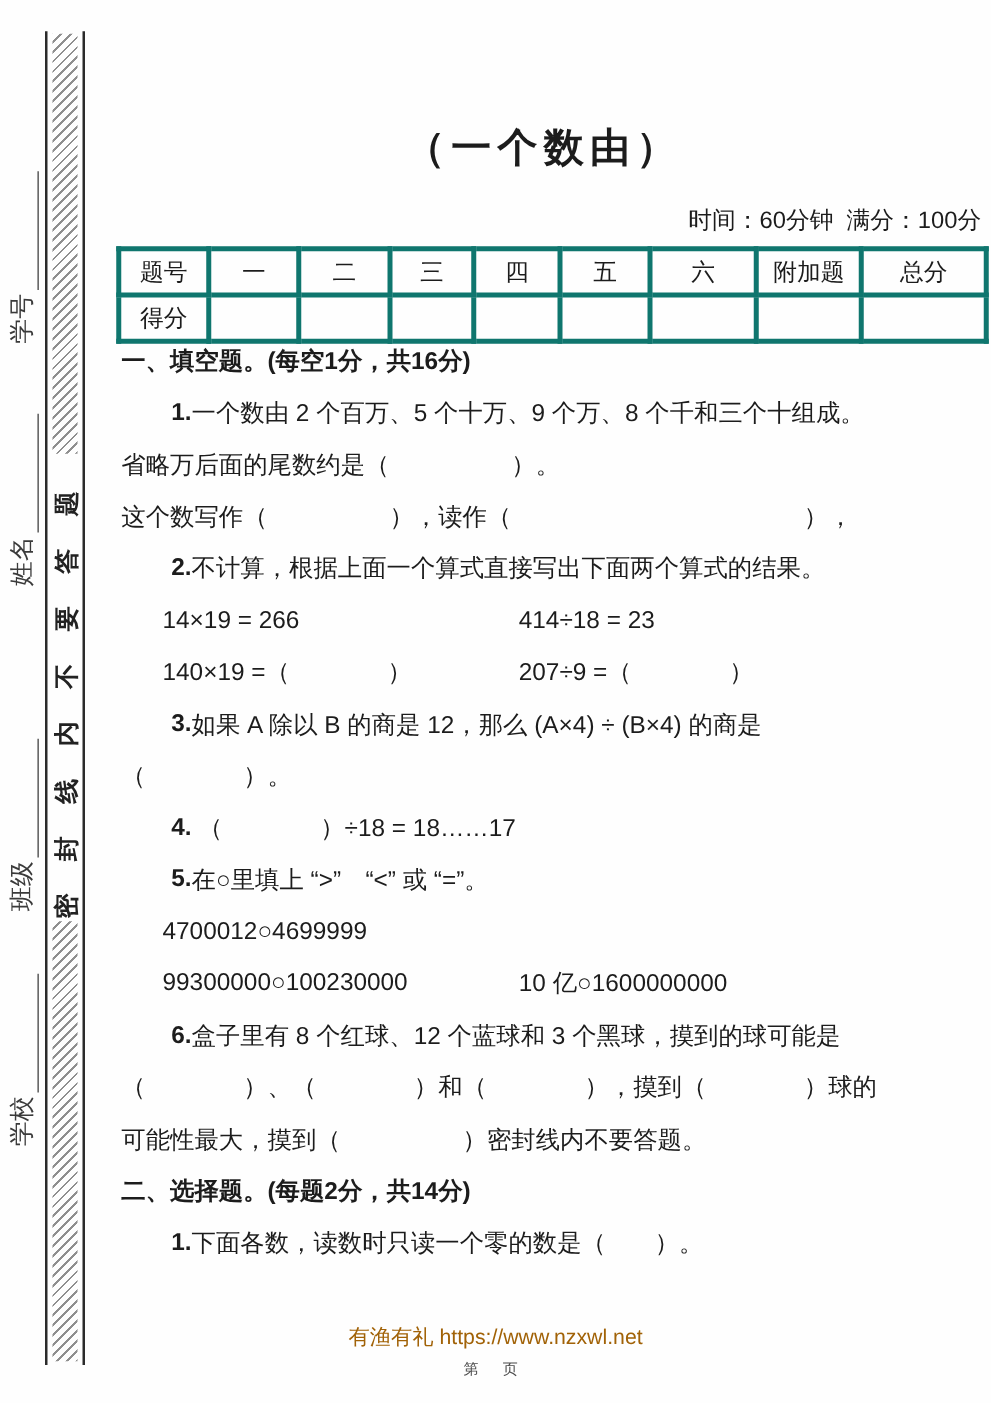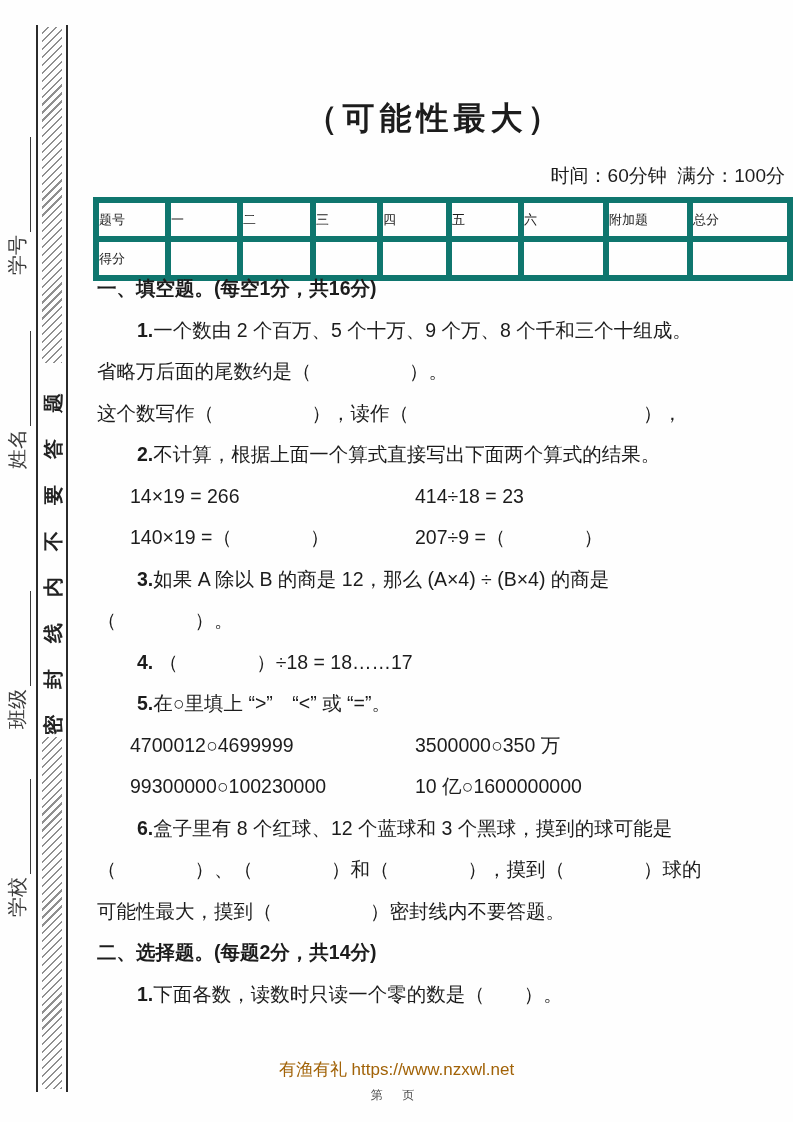--- a/index.html
+++ b/index.html
@@ -44,22 +44,22 @@
   .title{ top:22px; text-align:center; font-size:43px; font-weight:bold; letter-spacing:2px; }
   .subtitle{ top:97px; text-align:center; font-size:32px; font-weight:bold; letter-spacing:5px; }
   .meta{ top:163px; text-align:right; font-size:19px; white-space:pre; }
 
   
   .score-table{
     position:absolute; left:93px; top:197px;
     border-collapse:collapse; table-layout:fixed; width:694px;
   }
   .score-table td{
-    border:6px solid #0f766e; height:33px; text-align:left;
-    font-size:13px; padding:0; color:#1c1c1c;
+    border:4px solid #0f766e; height:33px; text-align:center;
+    font-size:19px; padding:0; color:#1c1c1c;
   }
 
   
   .content{ position:absolute; left:97px; top:268px; width:690px; font-size:19.5px; }
   .line{ position:relative; height:41.5px; display:flex; align-items:center; white-space:pre; }
   .line.section{ font-weight:bold; }
   .line.question{ padding-left:40px; }
   .line.equation{ padding-left:33px; }
   .line .num{ font-weight:bold; }
   .line .col2{ position:absolute; left:318px; }
@@ -91,21 +91,21 @@
   </div>
   <div class="mlabel l2">
     <span>班级</span>
       <span class="mline"></span>
   </div>
   <div class="mlabel l3">
     <span>学校</span>
       <span class="mline"></span>
   </div>
 
-  <div class="hdr subtitle">（可能性最大）</div>
+  <div class="hdr subtitle">（一个数由）</div>
   <div class="hdr meta">时间：60分钟  满分：100分</div>
 
   <table class="score-table">
     <colgroup>
       <col style="width:72px">
         <col style="width:72px">
         <col style="width:73px">
       <col style="width:67px">
         <col style="width:69px">
         <col style="width:72px">
@@ -144,21 +144,21 @@
       <div class="line question"><span class="num">1.</span><span>一个数由 2 个百万、5 个十万、9 个万、8 个千和三个十组成。</span></div>
       <div class="line flush"><span>省略万后面的尾数约是（　　　　　）。</span></div>
       <div class="line flush"><span>这个数写作（　　　　　），读作（　　　　　　　　　　　　），</span></div>
       <div class="line question"><span class="num">2.</span><span>不计算，根据上面一个算式直接写出下面两个算式的结果。</span></div>
       <div class="line equation"><span>14×19 = 266</span><span class="col2">414÷18 = 23</span></div>
       <div class="line equation"><span>140×19 =（　　　　）</span><span class="col2">207÷9 =（　　　　）</span></div>
       <div class="line question"><span class="num">3.</span><span>如果 A 除以 B 的商是 12，那么 (A×4) ÷ (B×4) 的商是</span></div>
       <div class="line flush"><span>（　　　　）。</span></div>
       <div class="line question"><span class="num">4.</span><span> （　　　　）÷18 = 18……17</span></div>
       <div class="line question"><span class="num">5.</span><span>在○里填上 “&gt;”　“&lt;” 或 “=”。</span></div>
-      <div class="line equation"><span>4700012○4699999</span><span class="col2">3500000○350 万</span></div>
+      <div class="line equation"><span>4700012○4699999</span></div>
       <div class="line equation"><span>99300000○100230000</span><span class="col2">10 亿○1600000000</span></div>
       <div class="line question"><span class="num">6.</span><span>盒子里有 8 个红球、12 个蓝球和 3 个黑球，摸到的球可能是</span></div>
       <div class="line flush"><span>（　　　　）、（　　　　）和（　　　　），摸到（　　　　）球的</span></div>
       <div class="line flush"><span>可能性最大，摸到（　　　　　）密封线内不要答题。</span></div>
       <div class="line section"><span>二、选择题。(每题2分，共14分)</span></div>
       <div class="line question"><span class="num">1.</span><span>下面各数，读数时只读一个零的数是（　　）。</span></div>
     </div>
 
   <div class="footer-site">有渔有礼 https://www.nzxwl.net</div>
   <div class="footer-page">第 页</div>

